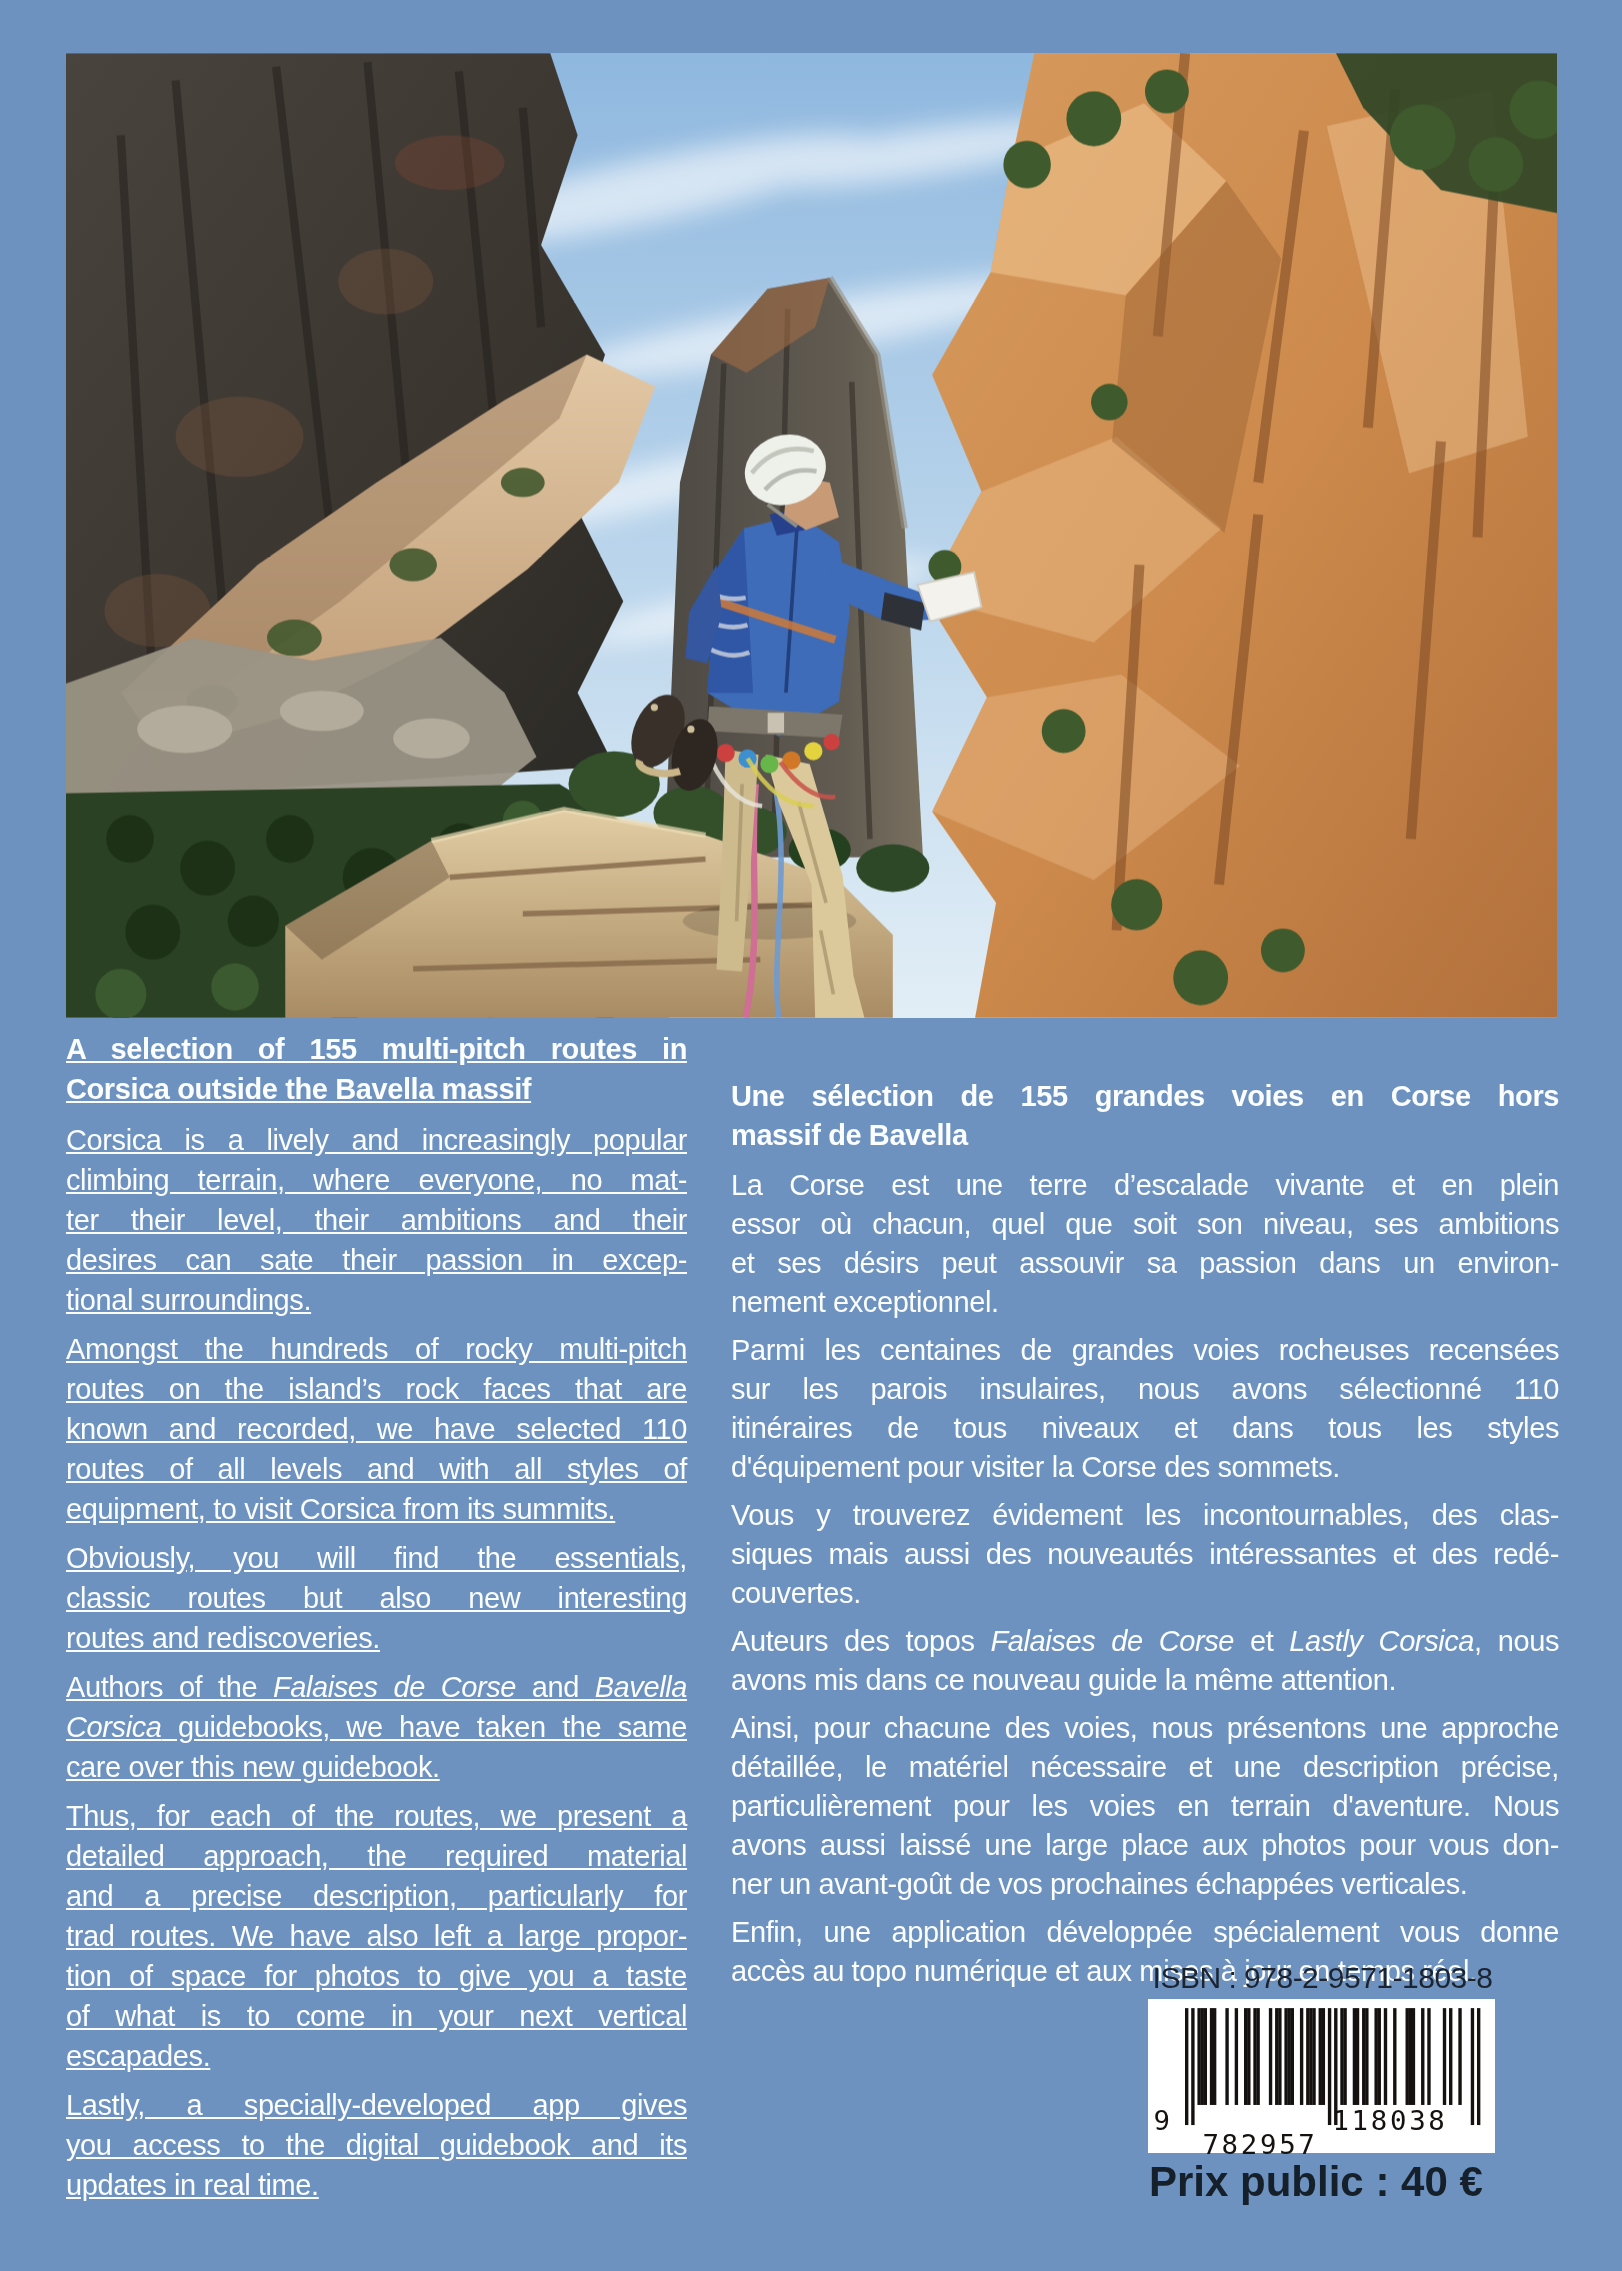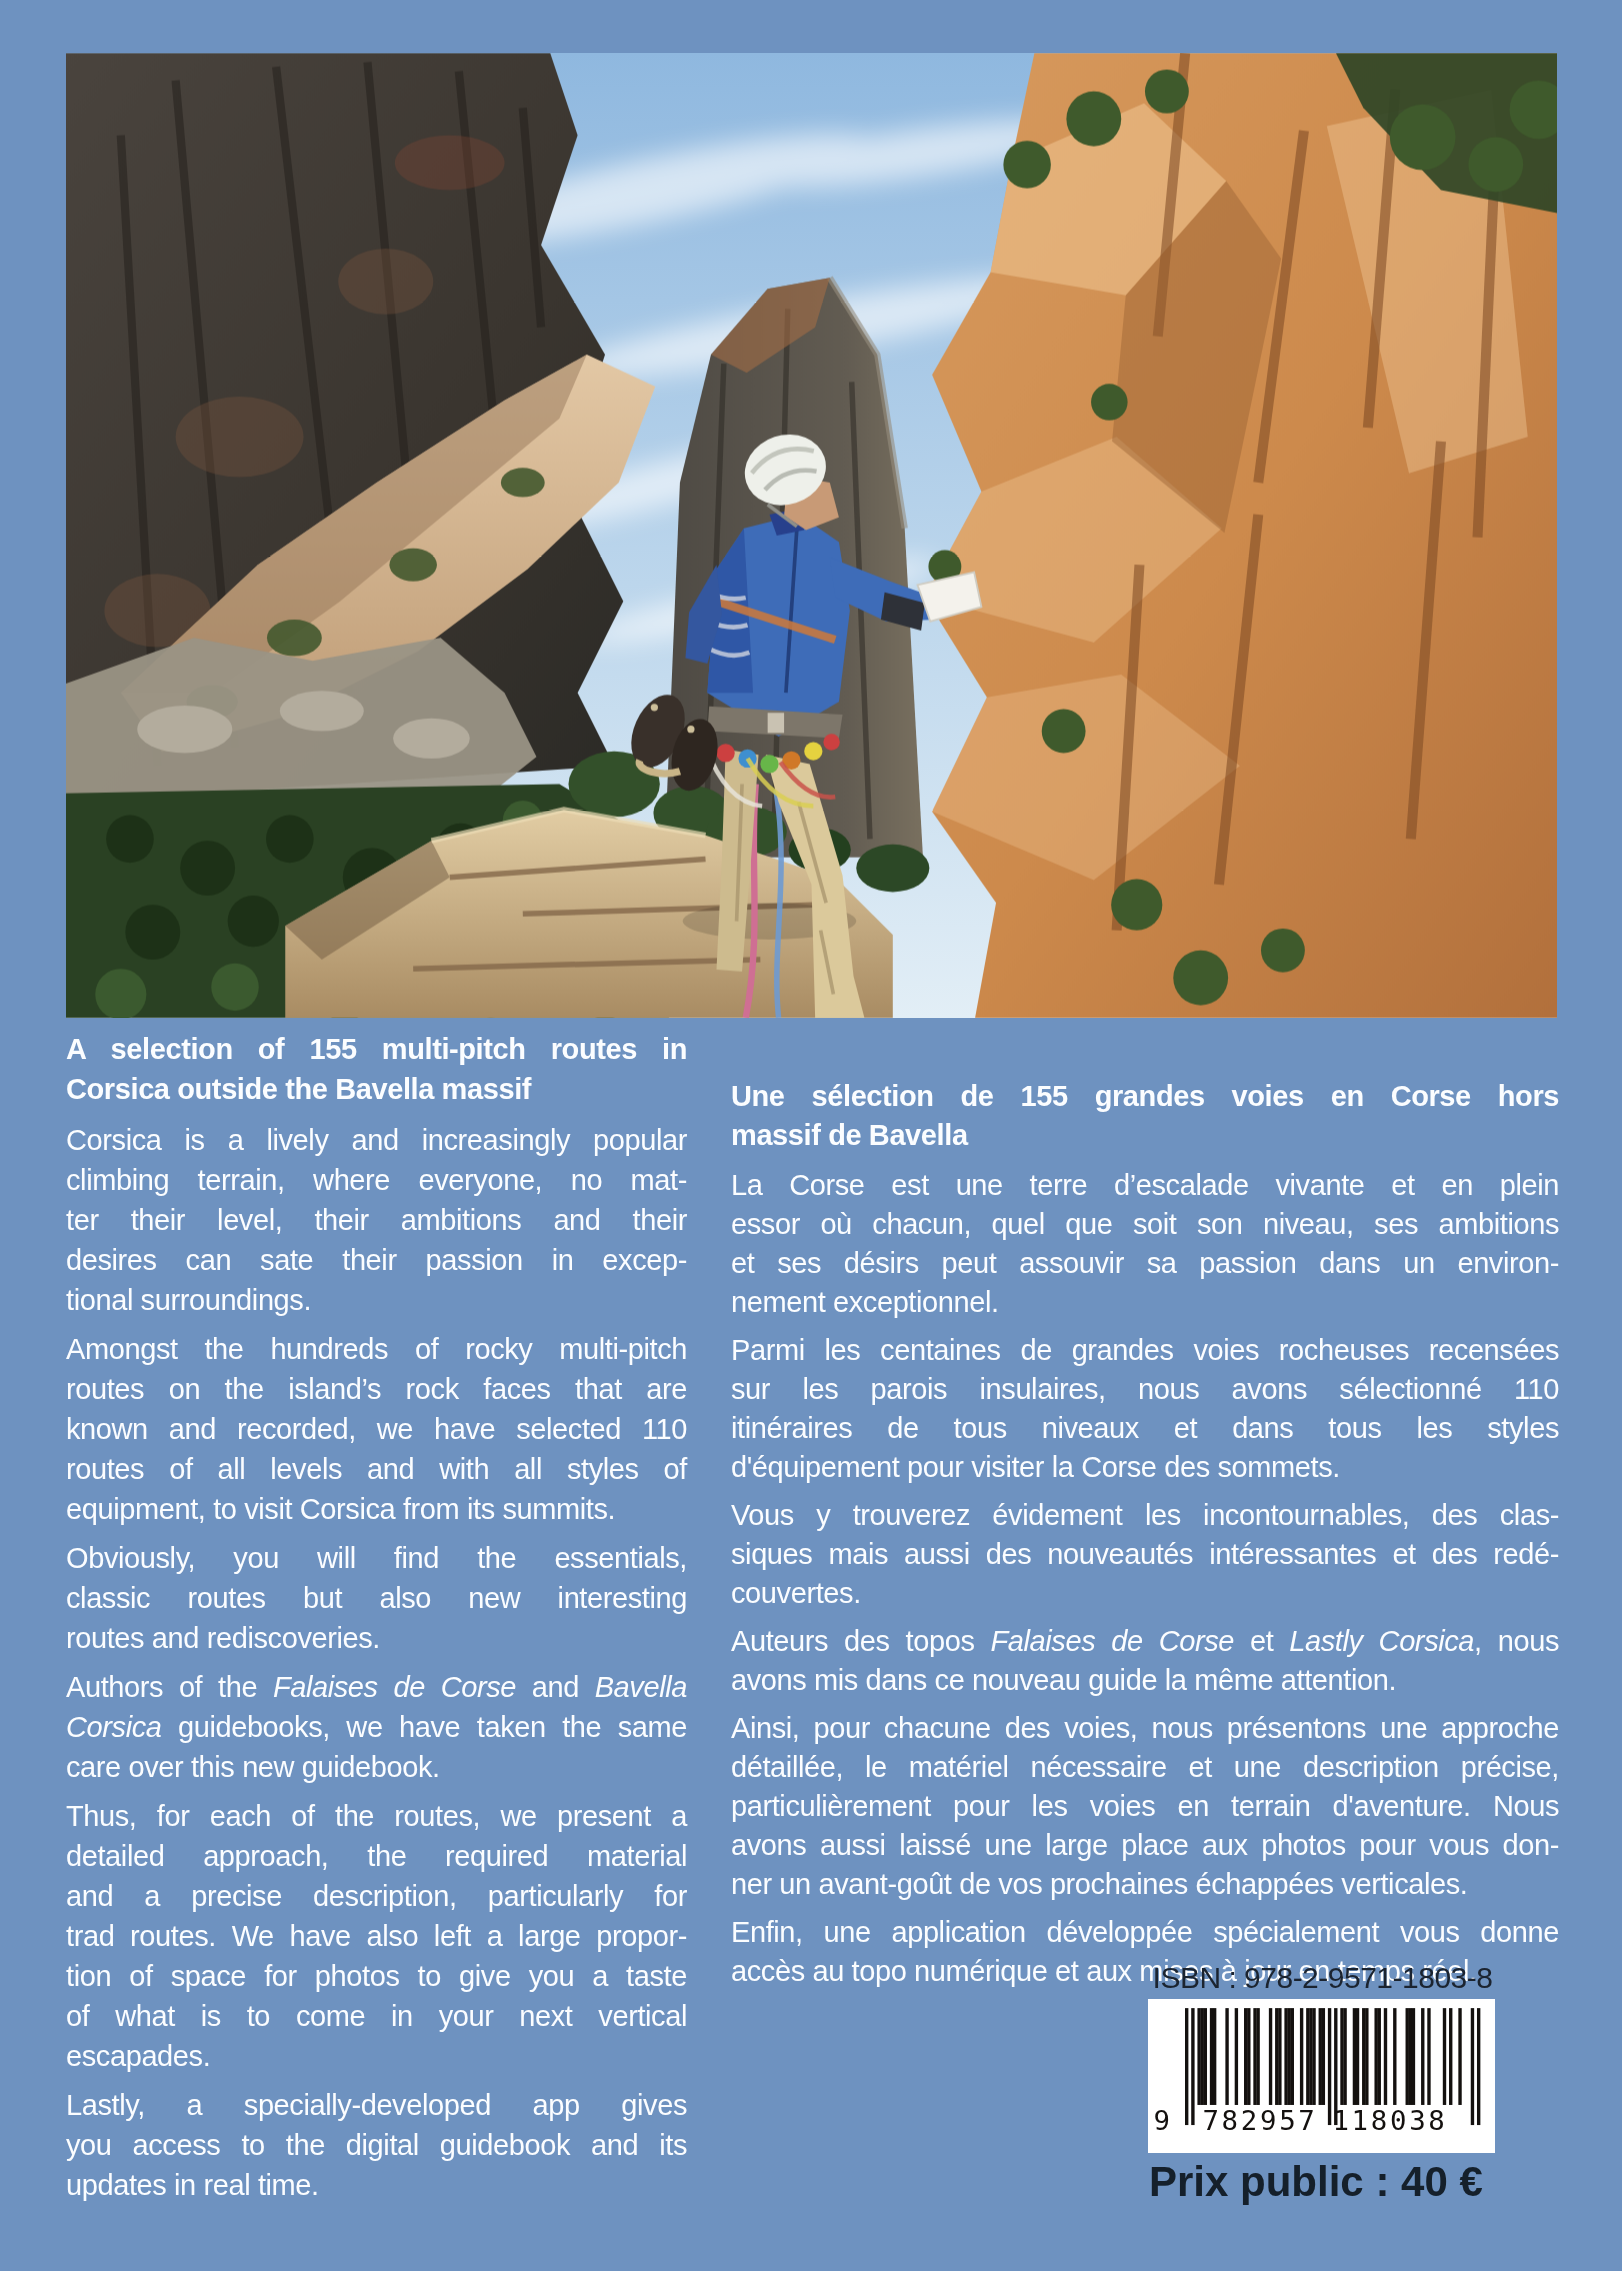--- a/index.html
+++ b/index.html
@@ -10,21 +10,21 @@
     color:#fbfdff;
   }
   .photo{
     position:absolute; left:66px; top:53px; width:1491px; height:965px;
     overflow:hidden; background:#b9d2e8;
   }
   .photo svg{display:block;width:100%;height:100%;}
   .col{position:absolute; top:1029px; font-size:29px; letter-spacing:-0.4px;}
   .col-left{left:66px; width:621px;}
   .col-right{left:731px; width:828px;margin-top:48px;}
-  .col-left .line{line-height:40px;}
+  .col-left .line{line-height:40px;text-decoration:underline;}
   .col-right .line{line-height:39px;}
   .para{margin:0 0 9.1px 0;}
   .para.heading{font-weight:bold; margin-bottom:11px;}
   .line{text-align:justify; text-align-last:justify;}
   .line.last{text-align-last:left;}
   em{font-style:italic;}
   .isbn-line{
     position:absolute; left:1140px; top:1961px; width:365px;
     text-align:center; font-size:30px; letter-spacing:-0.5px;
     color:#1b2430; font-weight:400;
@@ -33,21 +33,21 @@
     position:absolute; left:1148px; top:1999px; width:347px; height:154px;
     background:#ffffff;
   }
   .barcode-panel svg{position:absolute; left:37px; top:9.1px;}
   .bc-digit{
     position:absolute; top:106px; color:#14110f;
     font-family:"DejaVu Sans Mono","Liberation Mono",monospace;
     font-size:27.4px; letter-spacing:2.7px;
   }
   .bc-first{left:5.5px;}
-  .bc-g1{left:48px; width:128px; text-align:center;}
+  .bc-g1{left:48px; width:128px; text-align:center;margin-top:24px;}
   .bc-g2{left:178px; width:128px; text-align:center;}
   .price{
     position:absolute; left:1149px; top:2158px; width:384px;
     font-size:42px; font-weight:bold; color:#15202b; letter-spacing:0;
   }
 </style>
 </head>
 <body>
 
 <div class="cover">

